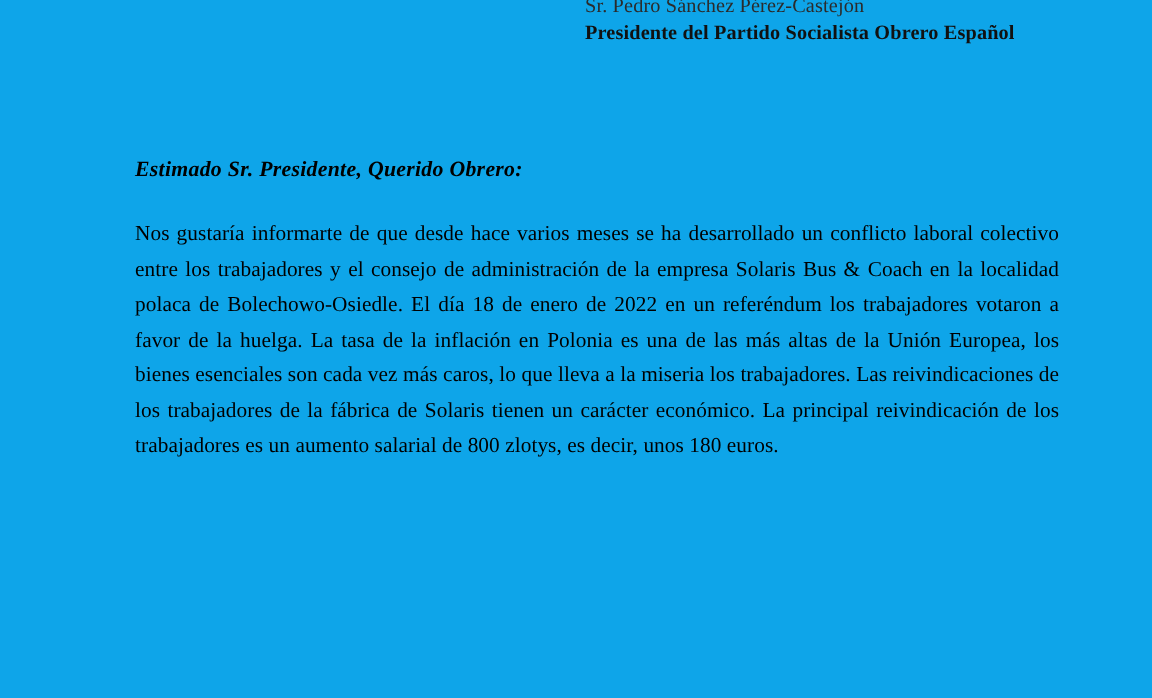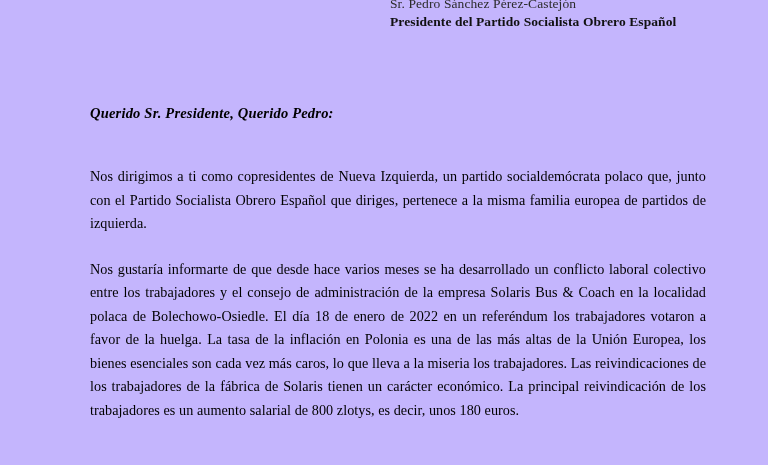--- a/index.html
+++ b/index.html
@@ -11,21 +11,21 @@
     width: 768px;
     height: 465px;
     overflow: hidden;
     font-family: "Liberation Serif", serif;
     color: #000000;
   }
   .page {
     position: relative;
     width: 768px;
     height: 465px;
-    background: #c4b5fd;
+    background: #0ea5e9;
     box-sizing: border-box;
     overflow: hidden;
   }
   .doc-body {
     position: absolute;
     left: 0;
     top: 0;
     width: 768px;
   }
   
@@ -74,20 +74,19 @@
 <body>
 
 <div class="page">
   <div class="doc-body">
 
     <div class="header-block">
       <div class="header-line first">Sr. Pedro Sánchez Pérez-Castejón</div>
       <div class="header-line second">Presidente del Partido Socialista Obrero Español</div>
     </div>
 
-    <div class="salutation">Querido Sr. Presidente, Querido Pedro:</div>
+    <div class="salutation">Estimado Sr. Presidente, Querido Obrero:</div>
 
-    <div class="para p1">Nos dirigimos a ti como copresidentes de Nueva Izquierda, un partido socialdemócrata polaco que, junto con el Partido Socialista Obrero Español que diriges, pertenece a la misma familia europea de partidos de izquierda.</div>
 
     <div class="para p2">Nos gustaría informarte de que desde hace varios meses se ha desarrollado un conflicto laboral colectivo entre los trabajadores y el consejo de administración de la empresa Solaris Bus &amp; Coach en la localidad polaca de Bolechowo-Osiedle. El día 18 de enero de 2022 en un referéndum los trabajadores votaron a favor de la huelga. La tasa de la inflación en Polonia es una de las más altas de la Unión Europea, los bienes esenciales son cada vez más caros, lo que lleva a la miseria los trabajadores. Las reivindicaciones de los trabajadores de la fábrica de Solaris tienen un carácter económico. La principal reivindicación de los trabajadores es un aumento salarial de 800 zlotys, es decir, unos 180 euros.</div>
 
   </div>
 </div>
 
 </body></html>

